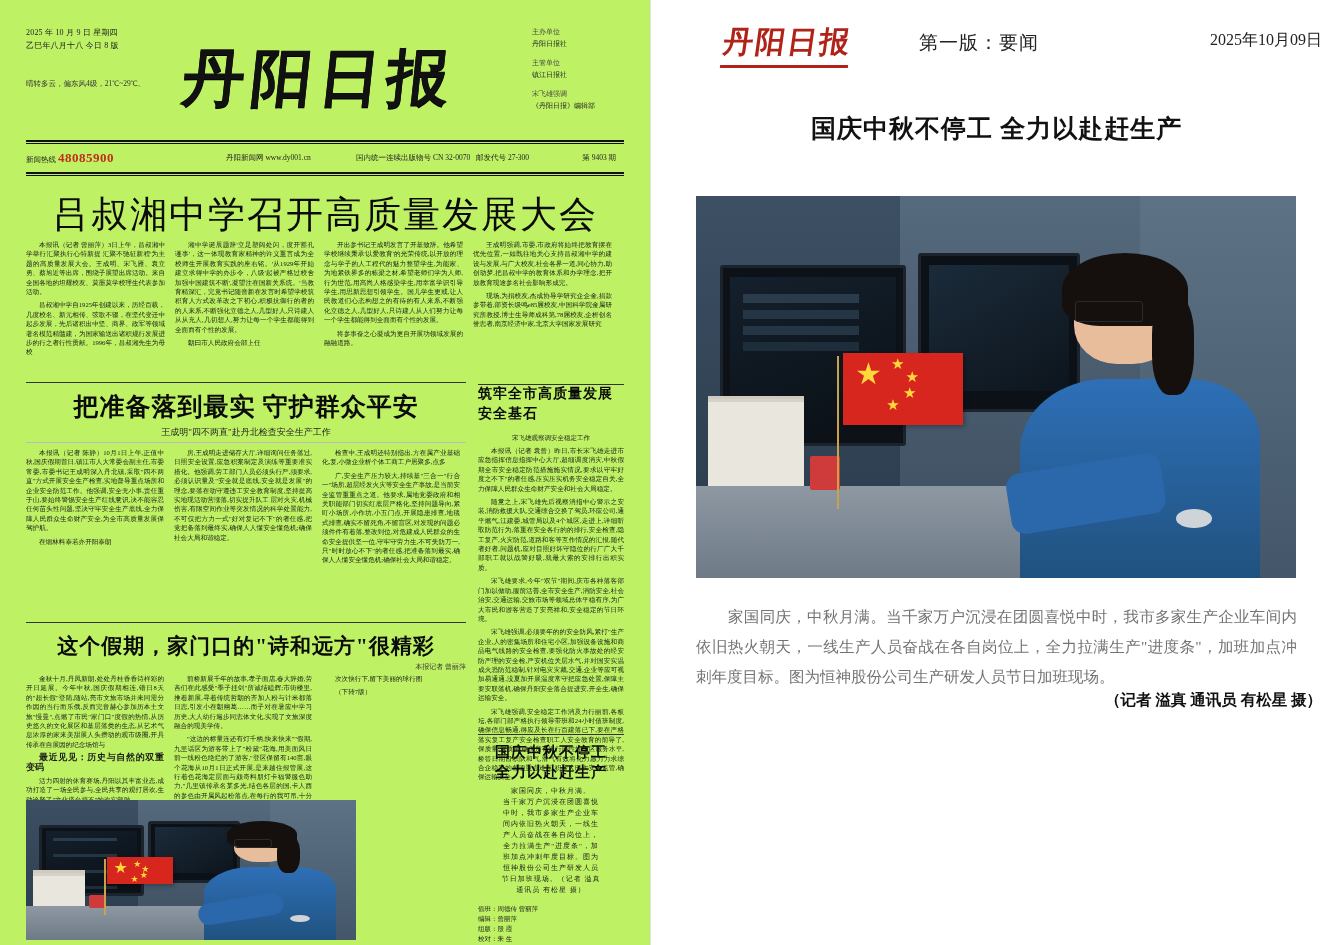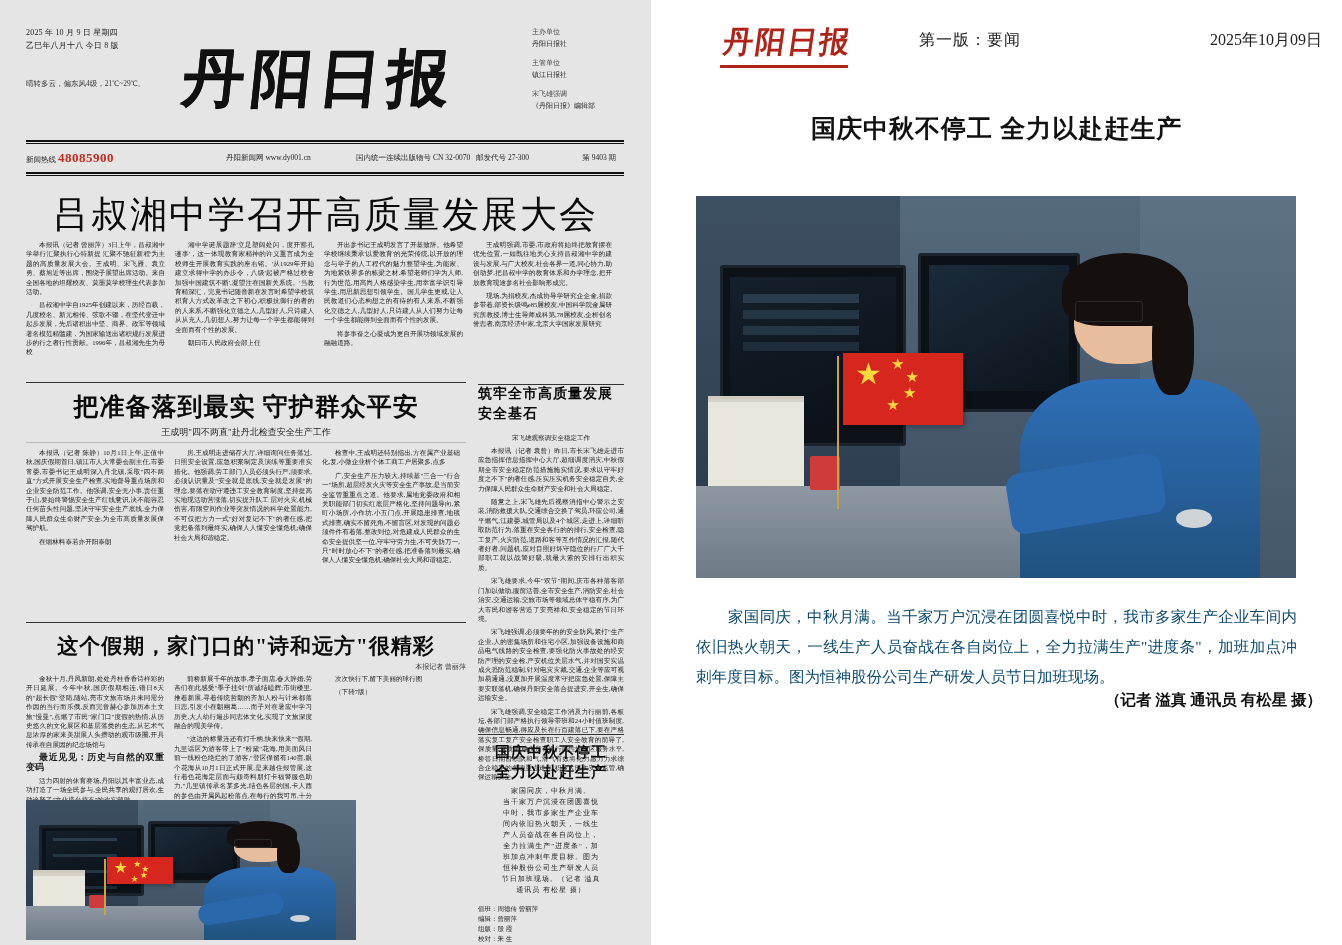--- a/index.html
+++ b/index.html
@@ -6,21 +6,21 @@
   body{
     width:1342px;height:945px;background:#ffffff;
     font-family:"Liberation Serif", serif;
     overflow:hidden;
   }
   .page{position:relative;width:1342px;height:945px;}
 
   
   .paper{
     position:absolute;left:0;top:0;width:650px;height:945px;
-    background:#e5e5e5;
+    background:#bef264;
     padding:16px;box-sizing:border-box;
   }
   .paper-inner{position:absolute;left:26px;top:22px;width:598px;height:905px;}
 
   
   .masthead{position:relative;height:112px;}
   .mast-left{position:absolute;left:0;top:4px;width:120px;font-size:8px;line-height:13px;color:#222;}
   .mast-left .d1{letter-spacing:.2px;}
   .mast-left .weather{margin-top:26px;font-size:7.5px;line-height:12px;color:#333;}
   .mast-logo{
@@ -112,29 +112,29 @@
 
   
   .divider{position:absolute;left:650px;top:0;width:1px;height:945px;background:#e2e2e2;}
 
   
   .viewer{position:absolute;left:651px;top:0;width:691px;height:945px;background:#fff;}
   .v-head{position:absolute;left:0;top:0;width:691px;height:76px;}
   .v-logo{position:absolute;left:72px;top:22px;font-weight:bold;font-size:30px;letter-spacing:2px;
           color:#b02318;transform:skewX(-8deg);font-family:"Liberation Serif", serif;}
   .v-logo .u{display:block;height:3px;background:#b02318;margin-top:2px;transform:skewX(0deg);}
-  .v-edition{position:absolute;left:268px;top:30px;font-size:16px;color:#222;letter-spacing:1px;}
+  .v-edition{position:absolute;left:268px;top:30px;font-size:19px;color:#222;letter-spacing:1px;}
   .v-date{position:absolute;right:20px;top:30px;font-size:16px;color:#222;}
 
   .v-title{position:absolute;left:0;top:112px;width:691px;text-align:center;
            font-size:25px;font-weight:bold;color:#111;letter-spacing:1px;}
 
   .v-photo{position:absolute;left:45px;top:196px;width:600px;height:382px;overflow:hidden;background:#25405a;}
 
-  .v-body{position:absolute;left:45px;top:602px;width:601px;font-size:15.5px;line-height:30px;color:#0c4a6e;text-align:justify;}
+  .v-body{position:absolute;left:45px;top:602px;width:601px;font-size:15.5px;line-height:30px;color:#737373;text-align:justify;}
   .v-body p{margin:0;text-indent:32px;}
   .v-credit{position:absolute;right:20px;top:690px;font-size:15.5px;font-weight:bold;color:#111;}
 
   
   .scene{position:absolute;left:0;top:0;width:100%;height:100%;}
   .sc-wallL{position:absolute;left:0;top:0;width:34%;height:100%;background:linear-gradient(180deg,#3d4f63,#2a3a4c);}
   .sc-wallR{position:absolute;right:0;top:0;width:26%;height:100%;background:linear-gradient(180deg,#5d7285,#44576a);}
   .sc-mid{position:absolute;left:34%;top:0;width:40%;height:100%;background:linear-gradient(180deg,#566a7d,#3b4c5e);}
   .sc-mon1{position:absolute;left:4%;top:18%;width:30%;height:46%;background:#0d1218;border:3px solid #1b242d;border-radius:3px;}
   .sc-mon1 .scr{position:absolute;left:4%;top:5%;width:92%;height:84%;background:linear-gradient(160deg,#14202c,#0a1016);}

